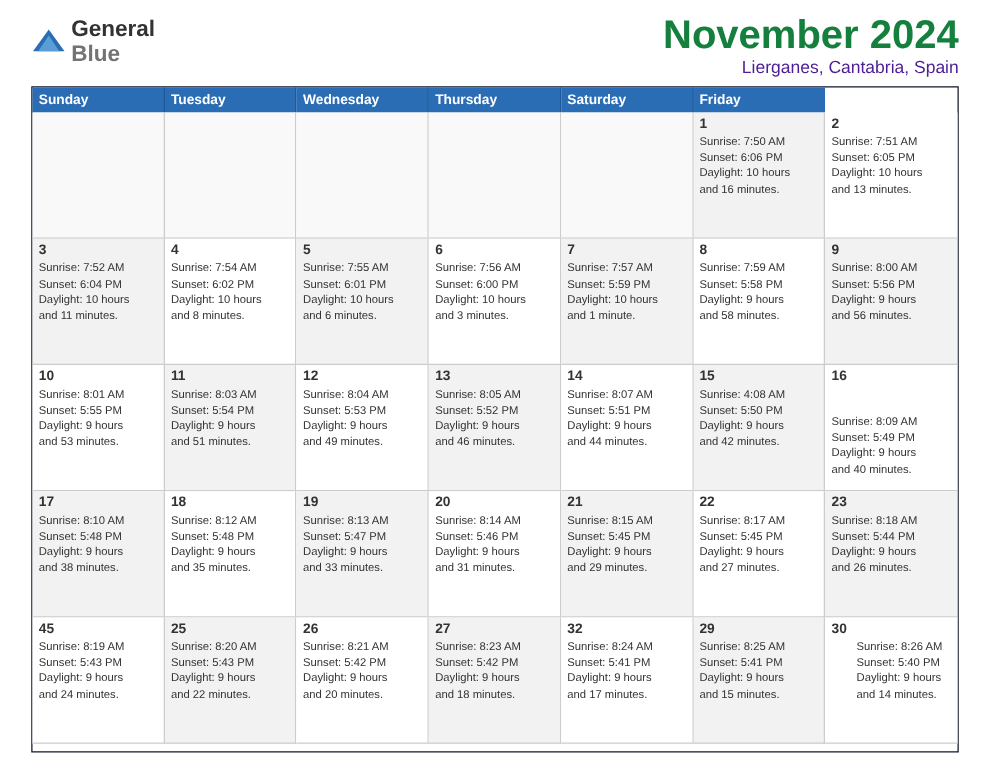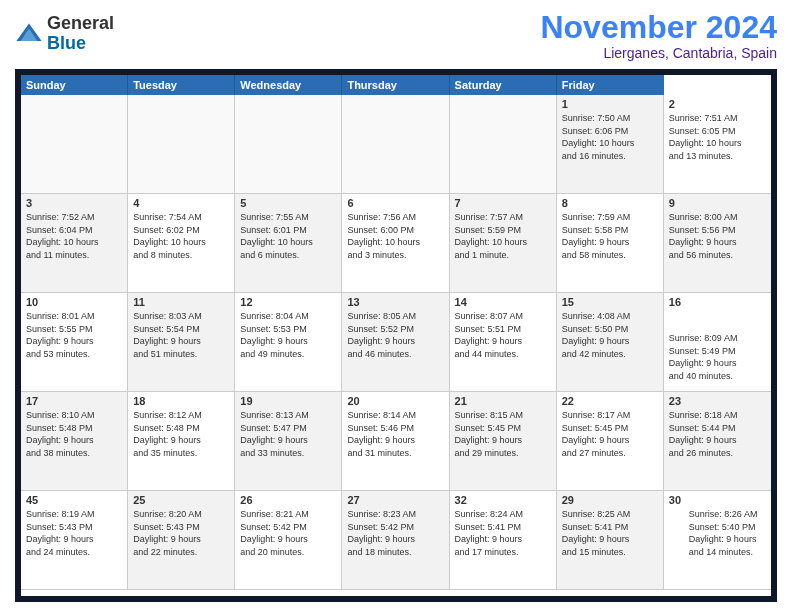--- a/index.html
+++ b/index.html
@@ -6,63 +6,63 @@
     body {
       font-family: Arial, sans-serif;
       background: #fff;
       width: 792px;
       height: 612px;
       overflow: hidden;
     }
     .page {
       width: 792px;
       height: 612px;
-      padding: 10px 15px;
+      padding: 10px 25px;
       display: flex;
       flex-direction: column;
     }
     .header {
       display: flex;
       justify-content: space-between;
       align-items: flex-start;
       margin-bottom: 8px;
     }
     .logo {
       display: flex;
       align-items: center;
       margin-top: 4px;
     }
     .logo-text {
       font-size: 18px;
       font-weight: bold;
       line-height: 1.1;
     }
     .logo-text .general { color: #333; }
-    .logo-text .blue { color: #0369a1; margin-top: 48px; }
+    .logo-text .blue { color: #737373; margin-top: 48px; }
     .logo-icon {
       width: 28px;
       height: 28px;
       margin-right: 4px;
     }
     .title-section {
       text-align: right;
     }
     .month-title {
       font-size: 32px;
       font-weight: bold;
-      color: #3b82f6;
+      color: #15803d;
       line-height: 1.1;
     }
     .location {
       font-size: 14px;
       color: #4c1d95;
     }
     .calendar {
       flex: 1;
-      border: 6px solid #0f172a;
+      border: 1px solid #0f172a;
     }
     .cal-header {
       display: grid;
       grid-template-columns: repeat(7, 1fr);
     }
     .cal-header-cell {
       background: #2a6db5;
       color: #fff;
       font-size: 11px;
       font-weight: bold;

